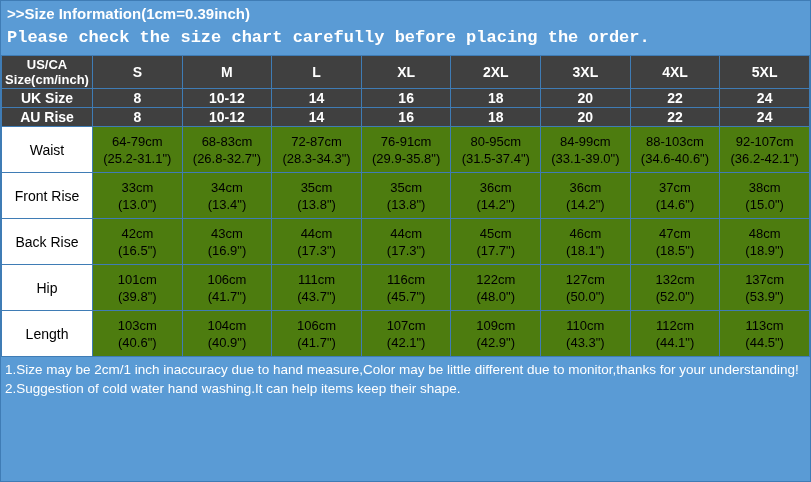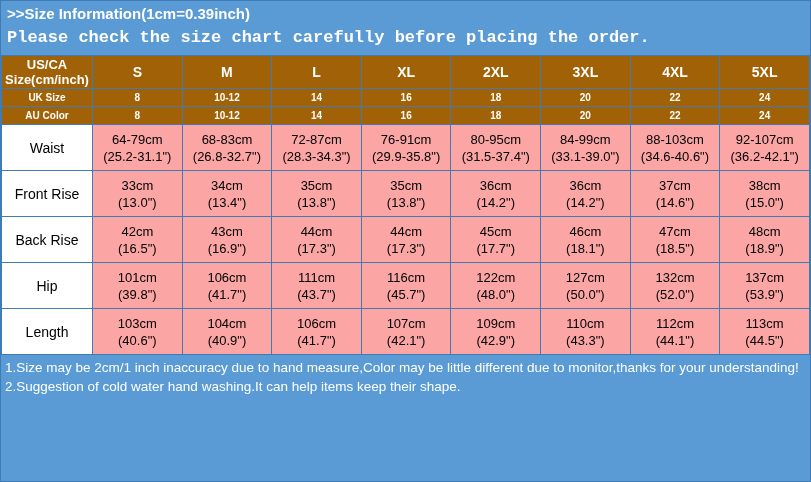--- a/index.html
+++ b/index.html
@@ -45,35 +45,35 @@
   table.chart td {
     border: 1px solid #3f7cb5;
     text-align: center;
     vertical-align: middle;
     font-size: 13px;
     color: #000000;
     padding: 1px 2px;
   }
   
   tr.head td {
-    background: #a16207;
+    background: #404040;
     color: #ffffff;
     font-weight: bold;
     font-size: 14px;
   }
   tr.head td.rowlab {
     font-size: 13px;
     line-height: 15px;
   }
   tr.head.small td {
-    font-size: 10px;
+    font-size: 14px;
   }
   
   tr.data td {
-    background: #fca5a5;
+    background: #4d7c0f;
     height: 46px;
   }
   tr.data td.rowlab {
     background: #ffffff;
     font-size: 14px;
     color: #000000;
     font-weight: normal;
     text-align: center;
     margin-top: 28px;
   }
@@ -131,21 +131,21 @@
         <td>10-12</td>
         <td>14</td>
         <td>16</td>
         <td>18</td>
         <td>20</td>
         <td>22</td>
         <td>24</td>
       </tr>
 
       <tr class="head small">
-        <td class="rowlab">AU Color</td>
+        <td class="rowlab">AU Rise</td>
         <td>8</td>
         <td>10-12</td>
         <td>14</td>
         <td>16</td>
         <td>18</td>
         <td>20</td>
         <td>22</td>
         <td>24</td>
       </tr>
 

